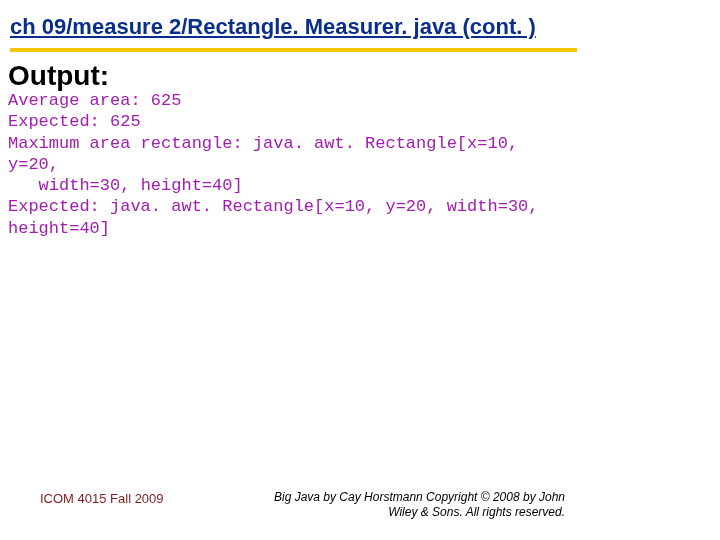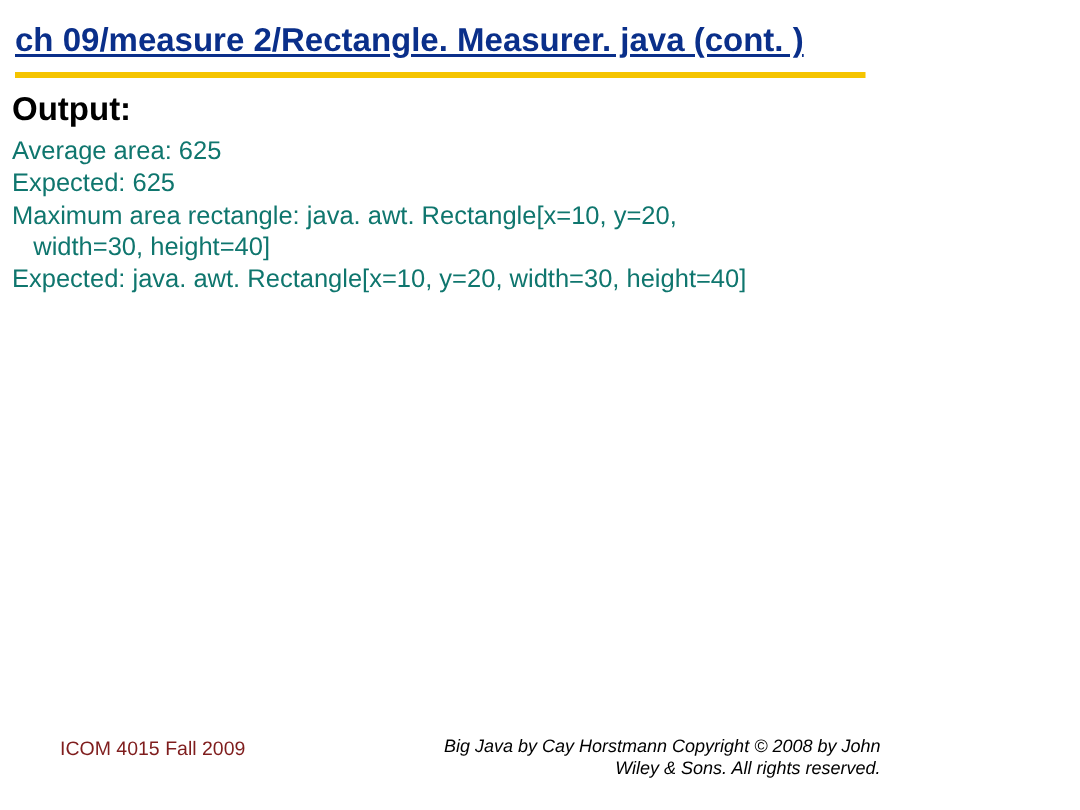--- a/index.html
+++ b/index.html
@@ -35,45 +35,45 @@
     left: 10px;
     right: 10px;
     height: 4px;
     background: #f5c400;
   }
   .subhead {
     position: absolute;
     top: 60px;
     left: 8px;
     font-weight: bold;
-    font-size: 22px;
+    font-size: 28px;
     color: #000;
   }
   .output {
     position: absolute;
     top: 90px;
     left: 8px;
     right: 8px;
-    font-family: Liberation Sans, sans-serif;
+    font-family: Liberation Mono, monospace;
     font-size: 17px;
     line-height: 1.25;
     white-space: pre-wrap;
-    color: #0f766e;
+    color: #a21caf;
   }
   .footer-left {
     position: absolute;
     bottom: 34px;
     left: 40px;
     font-size: 13px;
     color: #7f1d1d;
   }
   .footer-right {
     position: absolute;
     bottom: 20px;
-    right: 0;
+    right: 22px;
     width: 310px;
     text-align: right;
     font-size: 12px;
     font-style: italic;
     color: #000;
     line-height: 1.25;
   }
 </style>
 </head>
 <body>

